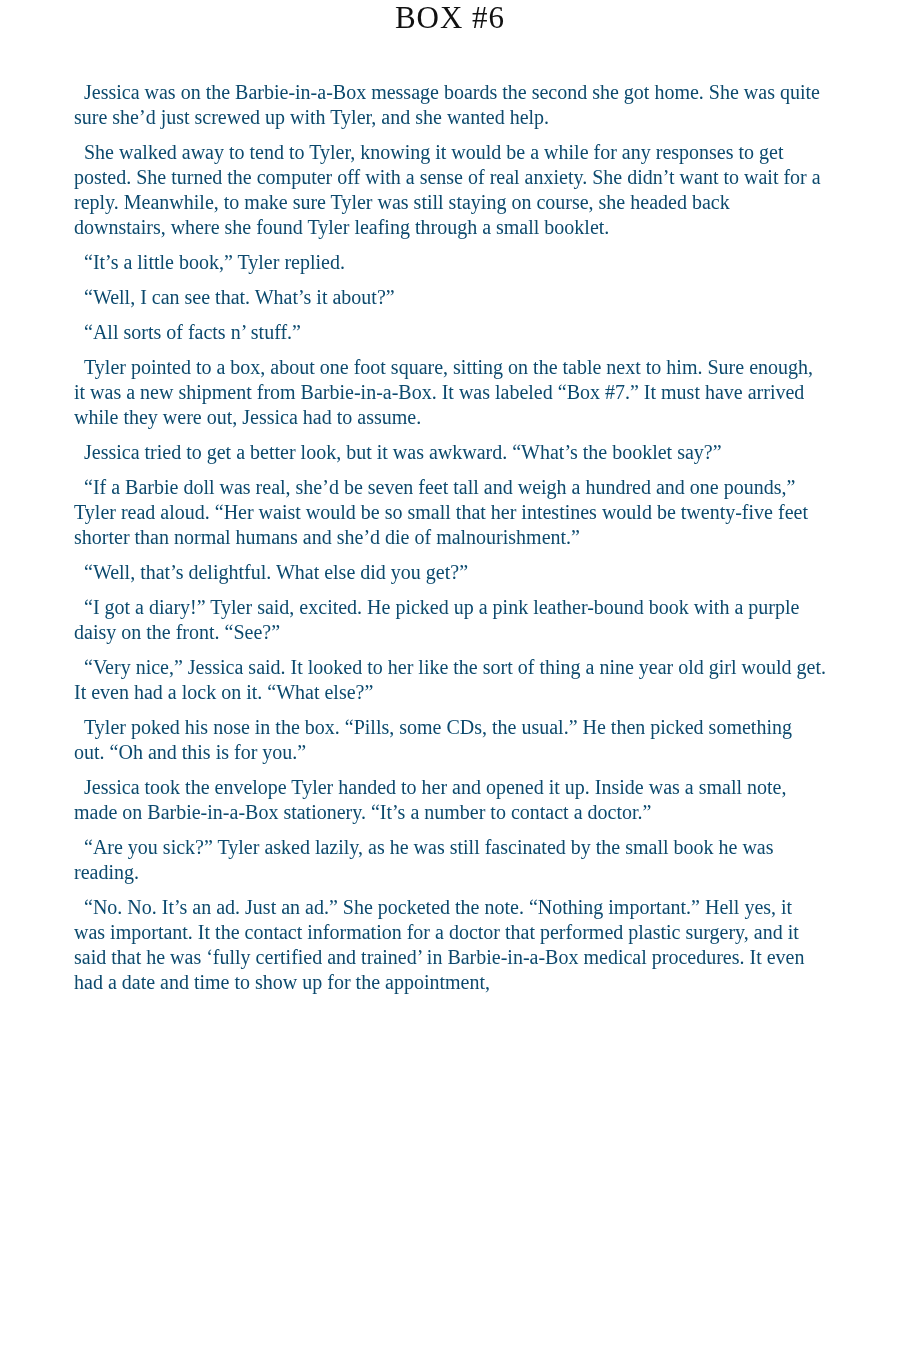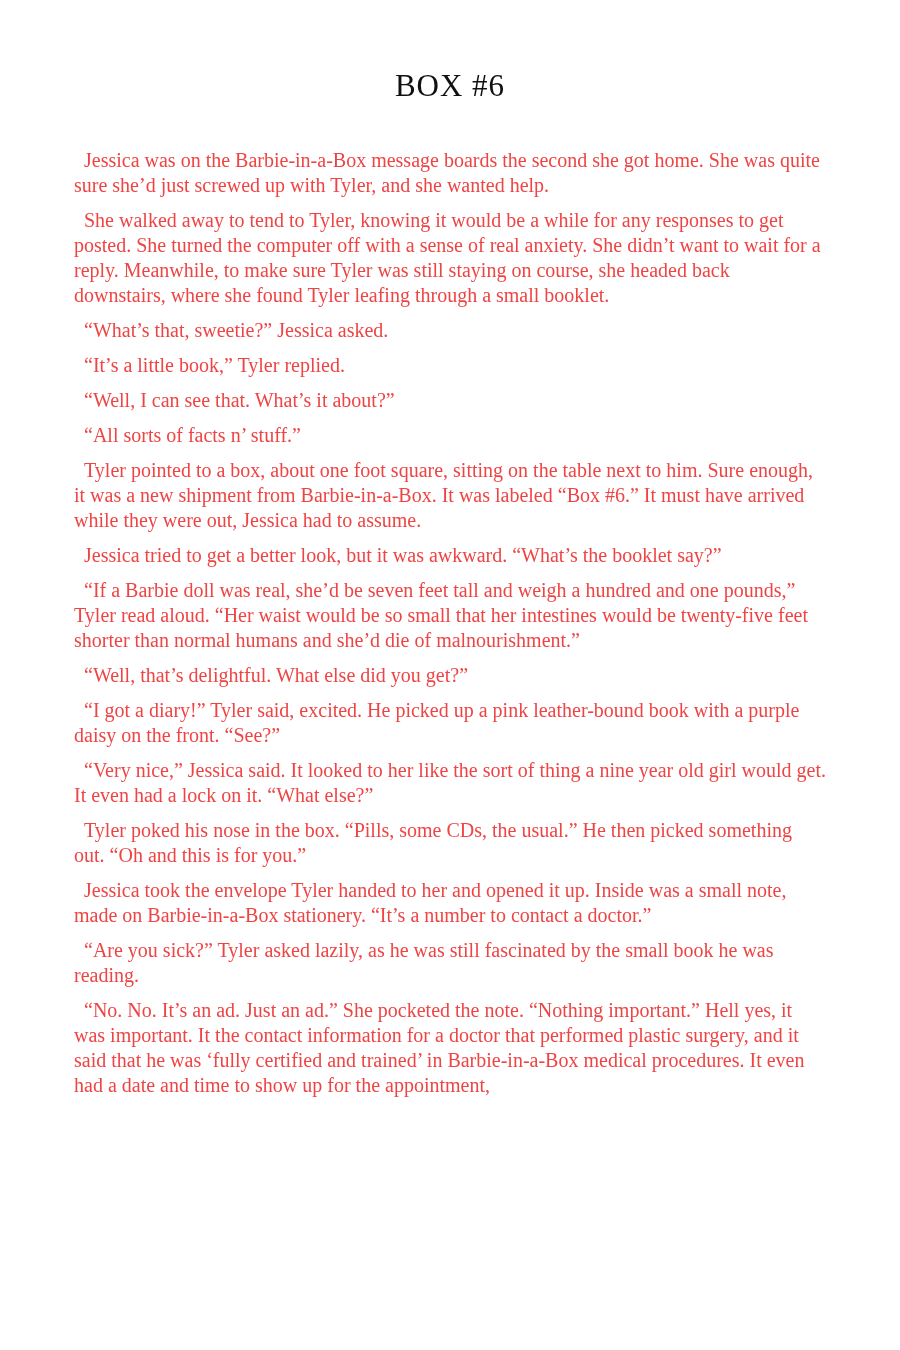--- a/index.html
+++ b/index.html
@@ -12,55 +12,53 @@
     width: 900px;
     height: 1350px;
     background: #ffffff;
     color: #1c1c1c;
     font-family: "Liberation Serif", "DejaVu Serif", serif;
     overflow: hidden;
     box-sizing: border-box;
   }
   .chapter-title {
     margin: 0;
-    padding-top: 68px;
     text-align: center;
     font-size: 31px;
     font-weight: 400;
     letter-spacing: 1px;
     color: #111111;
   }
   .story {
     margin: 44px auto 0 auto;
     width: 752px;
     font-size: 20px;
     line-height: 25px;
     text-align: left;
-    color: #ef4444;
+    color: #0c4a6e;
   }
   .story p {
     margin: 0 0 10px 0;
     text-indent: 10px;
   }
   .story p span.run-italic {
   }
 </style>
 </head>
 <body>
 
 <div class="page">
   <h1 class="chapter-title">BOX #6</h1>
   <div class="story">
       <p><span>Jessica was on the Barbie-in-a-Box message boards the second she got home. She was quite sure she’d just screwed up with Tyler, and she wanted help.</span></p>
       <p><span>She walked away to tend to Tyler, knowing it would be a while for any responses to get posted. She turned the computer off with a sense of real anxiety. She didn’t want to wait for a reply. Meanwhile, to make sure Tyler was still staying on course, she headed back downstairs, where she found Tyler leafing through a small booklet.</span></p>
-      <p><span>“What’s that, sweetie?” Jessica asked.</span></p>
       <p><span>“It’s a little book,” Tyler replied.</span></p>
       <p><span>“Well, I can see that. What’s it about?”</span></p>
       <p><span>“All sorts of facts n’ stuff.”</span></p>
-      <p><span>Tyler pointed to a box, about one foot square, sitting on the table next to him. Sure enough, it was a new shipment from Barbie-in-a-Box. It was labeled “Box #6.” It must have arrived while they were out, Jessica had to assume.</span></p>
+      <p><span>Tyler pointed to a box, about one foot square, sitting on the table next to him. Sure enough, it was a new shipment from Barbie-in-a-Box. It was labeled “Box #7.” It must have arrived while they were out, Jessica had to assume.</span></p>
       <p><span>Jessica tried to get a better look, but it was awkward. “What’s the booklet say?”</span></p>
       <p><span>“If a Barbie doll was real, she’d be seven feet tall and weigh a hundred and one pounds,” Tyler read aloud. “Her waist would be so small that her intestines would be twenty-five feet shorter than normal humans and she’d die of malnourishment.”</span></p>
       <p><span>“Well, that’s delightful. What else did you get?”</span></p>
       <p><span>“I got a diary!” Tyler said, excited. He picked up a pink leather-bound book with a purple daisy on the front. “See?”</span></p>
       <p><span>“Very nice,” Jessica said. It looked to her like the sort of thing a nine year old girl would get. It even had a lock on it. “What else?”</span></p>
       <p><span>Tyler poked his nose in the box. “Pills, some CDs, the usual.” He then picked something out. “Oh and this is for you.”</span></p>
       <p><span>Jessica took the envelope Tyler handed to her and opened it up. Inside was a small note, made on Barbie-in-a-Box stationery. “It’s a number to contact a doctor.”</span></p>
       <p><span>“Are you sick?” Tyler asked lazily, as he was still fascinated by the small book he was reading.</span></p>
       <p><span>“No. No. It’s an ad. Just an ad.” She pocketed the note. “Nothing important.” </span><span class="run-italic">Hell yes,</span><span> it was important. It the contact information for a doctor that performed plastic surgery, and it said that he was ‘fully certified and trained’ in Barbie-in-a-Box medical procedures. It even had a date and time to show up for the appointment,</span></p>
     </div>

